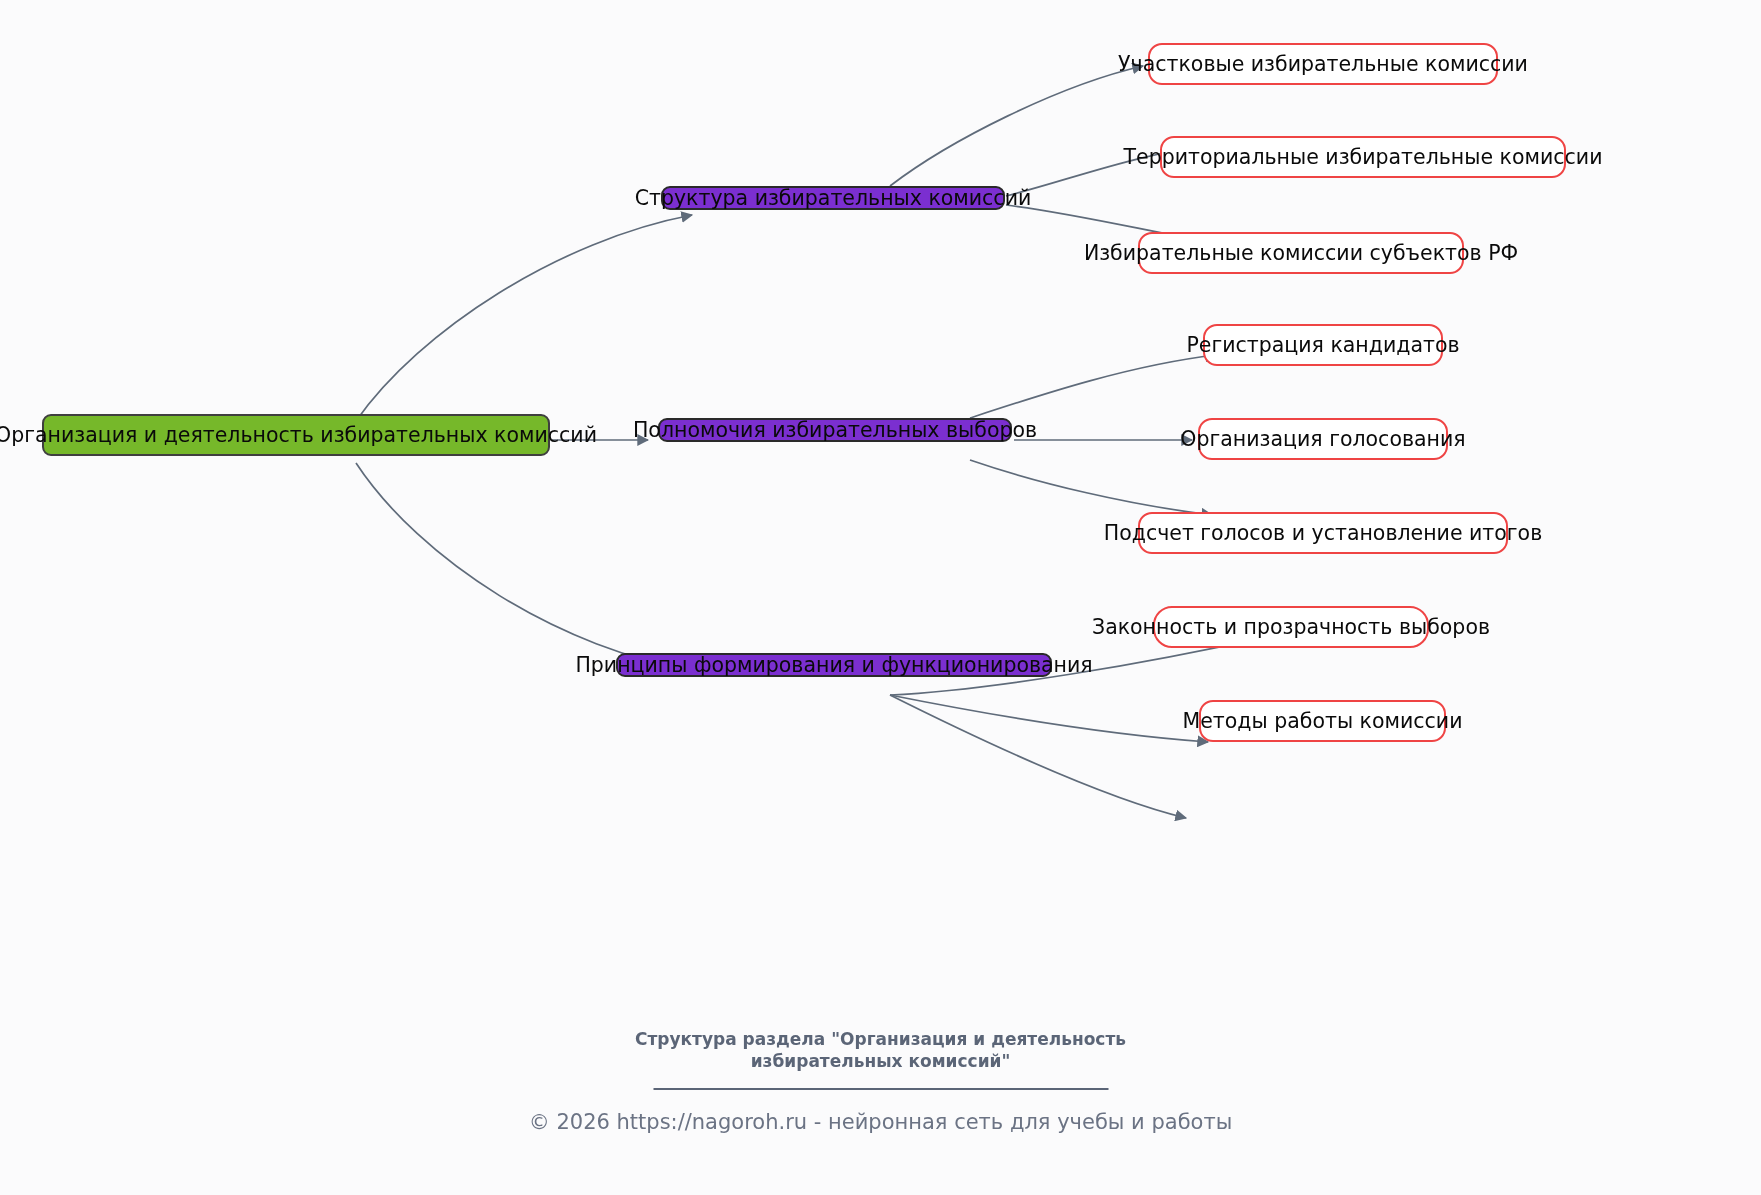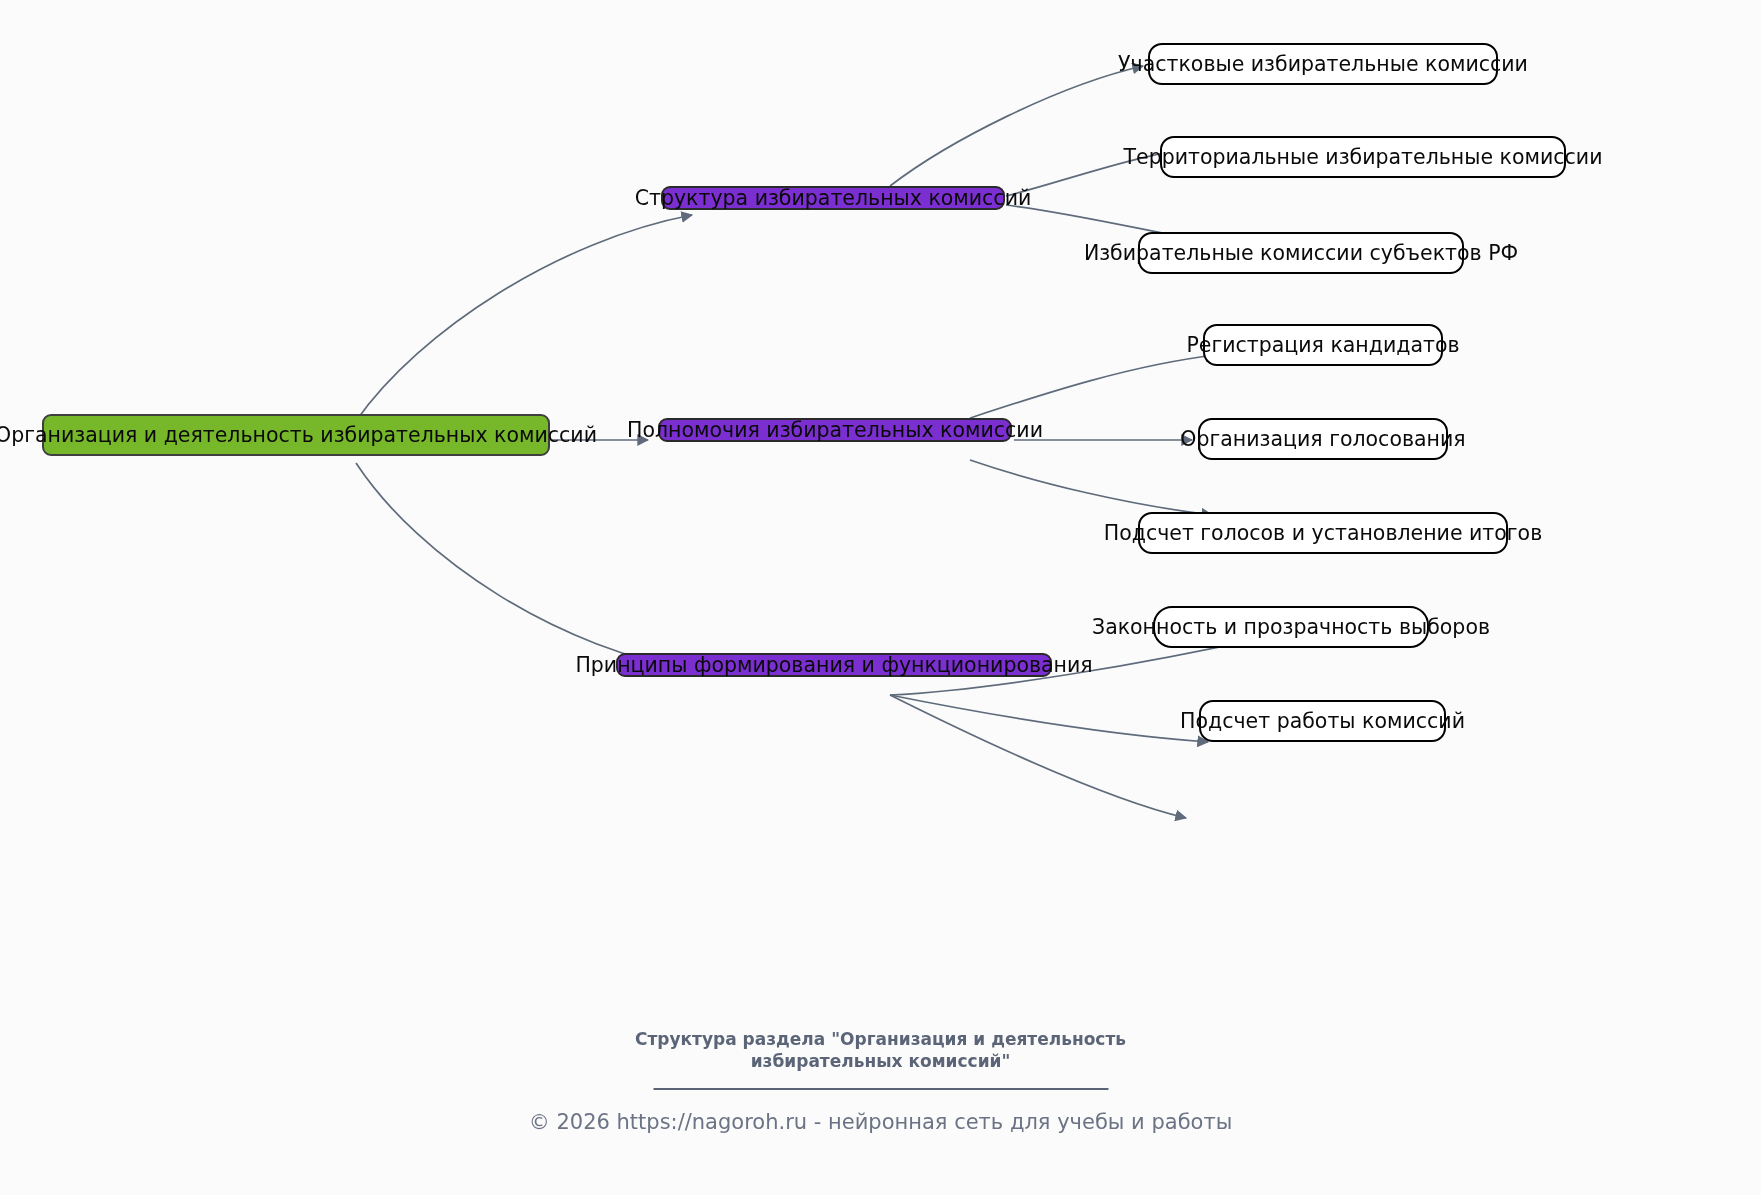--- a/index.html
+++ b/index.html
@@ -44,21 +44,21 @@
     background: #7b2fd0;
     border: 2px solid #2a2a2a;
     border-radius: 9px;
     color: #0a0a0a;
     font-size: 20.5px;
     height: 24px;
     padding: 0 14px;
   }
   .node-leaf {
     background: #ffffff;
-    border: 2px solid #000000;
+    border: 2px solid #ef4444;
     border-radius: 14px;
     color: #0a0a0a;
     font-size: 20.5px;
     height: 42px;
     padding: 0 16px;
   }
   #caption {
     position: absolute;
     left: 0;
     top: 1028px;
@@ -119,28 +119,28 @@
     </g>
   </svg>
 
   <div class="node node-root" style="left:42px; top:414px; width:508px;">Организация и деятельность избирательных комиссий</div>
 
   <div class="node node-branch" style="left:661px; top:186px; width:344px;">Структура избирательных комиссий</div>
   <div class="node node-leaf" style="left:1148px; top:43px; width:350px;">Участковые избирательные комиссии</div>
   <div class="node node-leaf" style="left:1160px; top:136px; width:406px;">Территориальные избирательные комиссии</div>
   <div class="node node-leaf" style="left:1138px; top:232px; width:326px;">Избирательные комиссии субъектов РФ</div>
 
-  <div class="node node-branch" style="left:658px; top:418px; width:354px;">Полномочия избирательных комиссии</div>
+  <div class="node node-branch" style="left:658px; top:418px; width:354px;">Полномочия избирательных выборов</div>
   <div class="node node-leaf" style="left:1203px; top:324px; width:240px;">Регистрация кандидатов</div>
   <div class="node node-leaf" style="left:1198px; top:418px; width:250px;">Организация голосования</div>
   <div class="node node-leaf" style="left:1138px; top:512px; width:370px;">Подсчет голосов и установление итогов</div>
 
   <div class="node node-branch" style="left:616px; top:653px; width:436px;">Принципы формирования и функционирования</div>
   <div class="node node-leaf" style="left:1153px; top:606px; width:276px;border-radius:19px;">Законность и прозрачность выборов</div>
-  <div class="node node-leaf" style="left:1199px; top:700px; width:247px;">Подсчет работы комиссий</div>
+  <div class="node node-leaf" style="left:1199px; top:700px; width:247px;">Методы работы комиссии</div>
 
   <div id="caption">
     <div>Структура раздела "Организация и деятельность</div>
     <div>избирательных комиссий"</div>
   </div>
 
   <div id="divider"></div>
 
   <div id="footer">© 2026 https://nagoroh.ru - нейронная сеть для учебы и работы</div>
 

